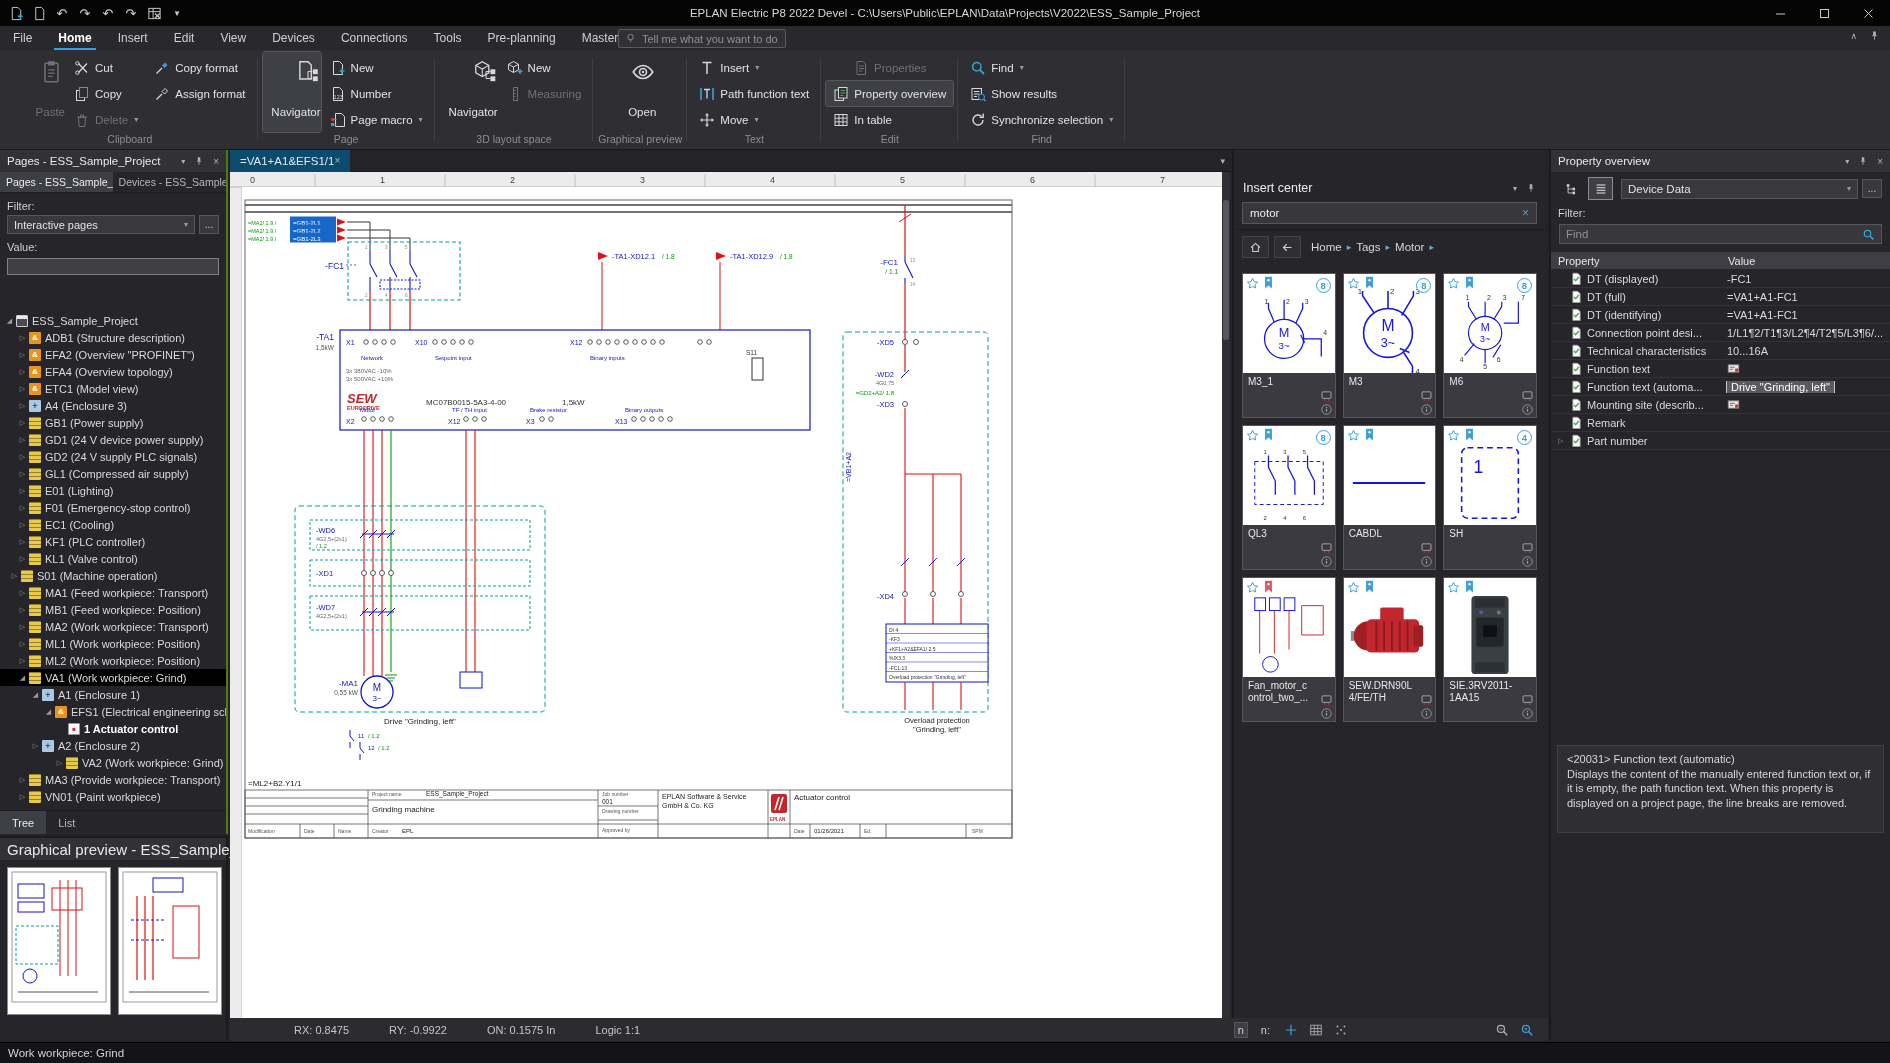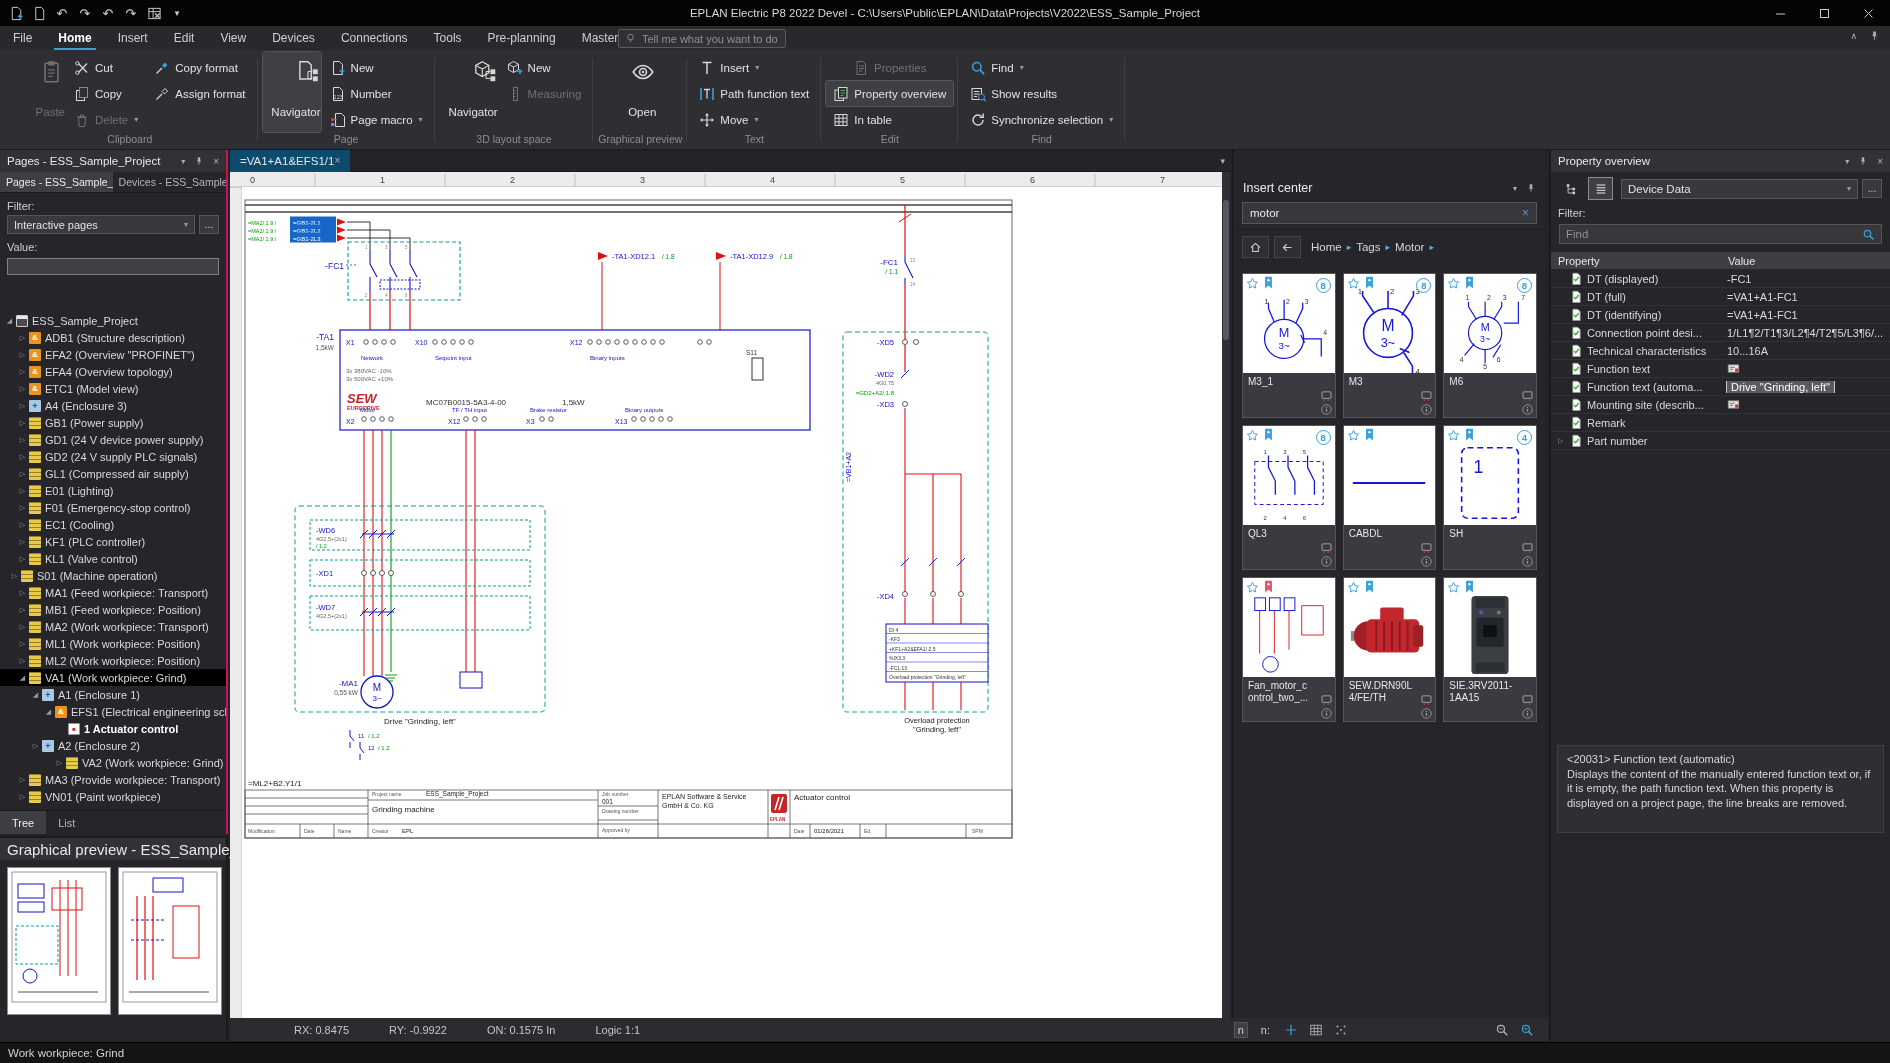--- a/index.html
+++ b/index.html
@@ -41,21 +41,21 @@
   .rbtn.selected{background:#3f3f46;outline:1px solid #55555c;}
   .rbtn.disabled{color:#707075;justify-content:center;}
   .arr{font-size:8px;color:#9a9a9f;margin-left:1px;}
 
   
   .panel{position:absolute;background:#26262a;}
   .phead{height:22px;background:#313136;display:flex;align-items:center;padding:0 7px;font-size:11.5px;color:#e8e8e8;white-space:nowrap;}
   .picons{margin-left:auto;display:flex;gap:9px;color:#b0b0b0;font-size:10px;align-items:center;}
 
   
-  #pagesPanel{left:0;top:150px;width:228px;height:684px;border-right:2px solid #be185d;}
+  #pagesPanel{left:0;top:150px;width:228px;height:684px;border-right:2px solid #4d7c0f;}
   .doc-tabs{display:flex;height:21px;border-bottom:1px solid #1b1b1e;background:#26262a;}
   .doc-tab{padding:0 6px;display:flex;align-items:center;font-size:10.5px;color:#b6b6ba;white-space:nowrap;overflow:hidden;}
   .doc-tab.active{background:#3e3e45;color:#ececec;}
   .small-label{font-size:11px;color:#cfcfcf;padding:7px 7px 3px;}
   .filter-row{display:flex;align-items:center;gap:4px;margin:0 7px;}
   .combo{flex:1;height:19px;background:#38383d;border:1px solid #55555b;display:flex;align-items:center;padding:0 6px;font-size:11px;color:#e2e2e2;}
   .combo .cv{flex:1;white-space:nowrap;overflow:hidden;}
   .combo .ca{color:#9a9a9f;font-size:8px;}
   .mini-btn{width:20px;height:19px;background:#38383d;border:1px solid #55555b;display:flex;align-items:center;justify-content:center;color:#cfcfcf;font-size:10px;}
   .value-input{margin:2px 7px 0;height:17px;background:#3f3f44;border:1px solid #808085;}

